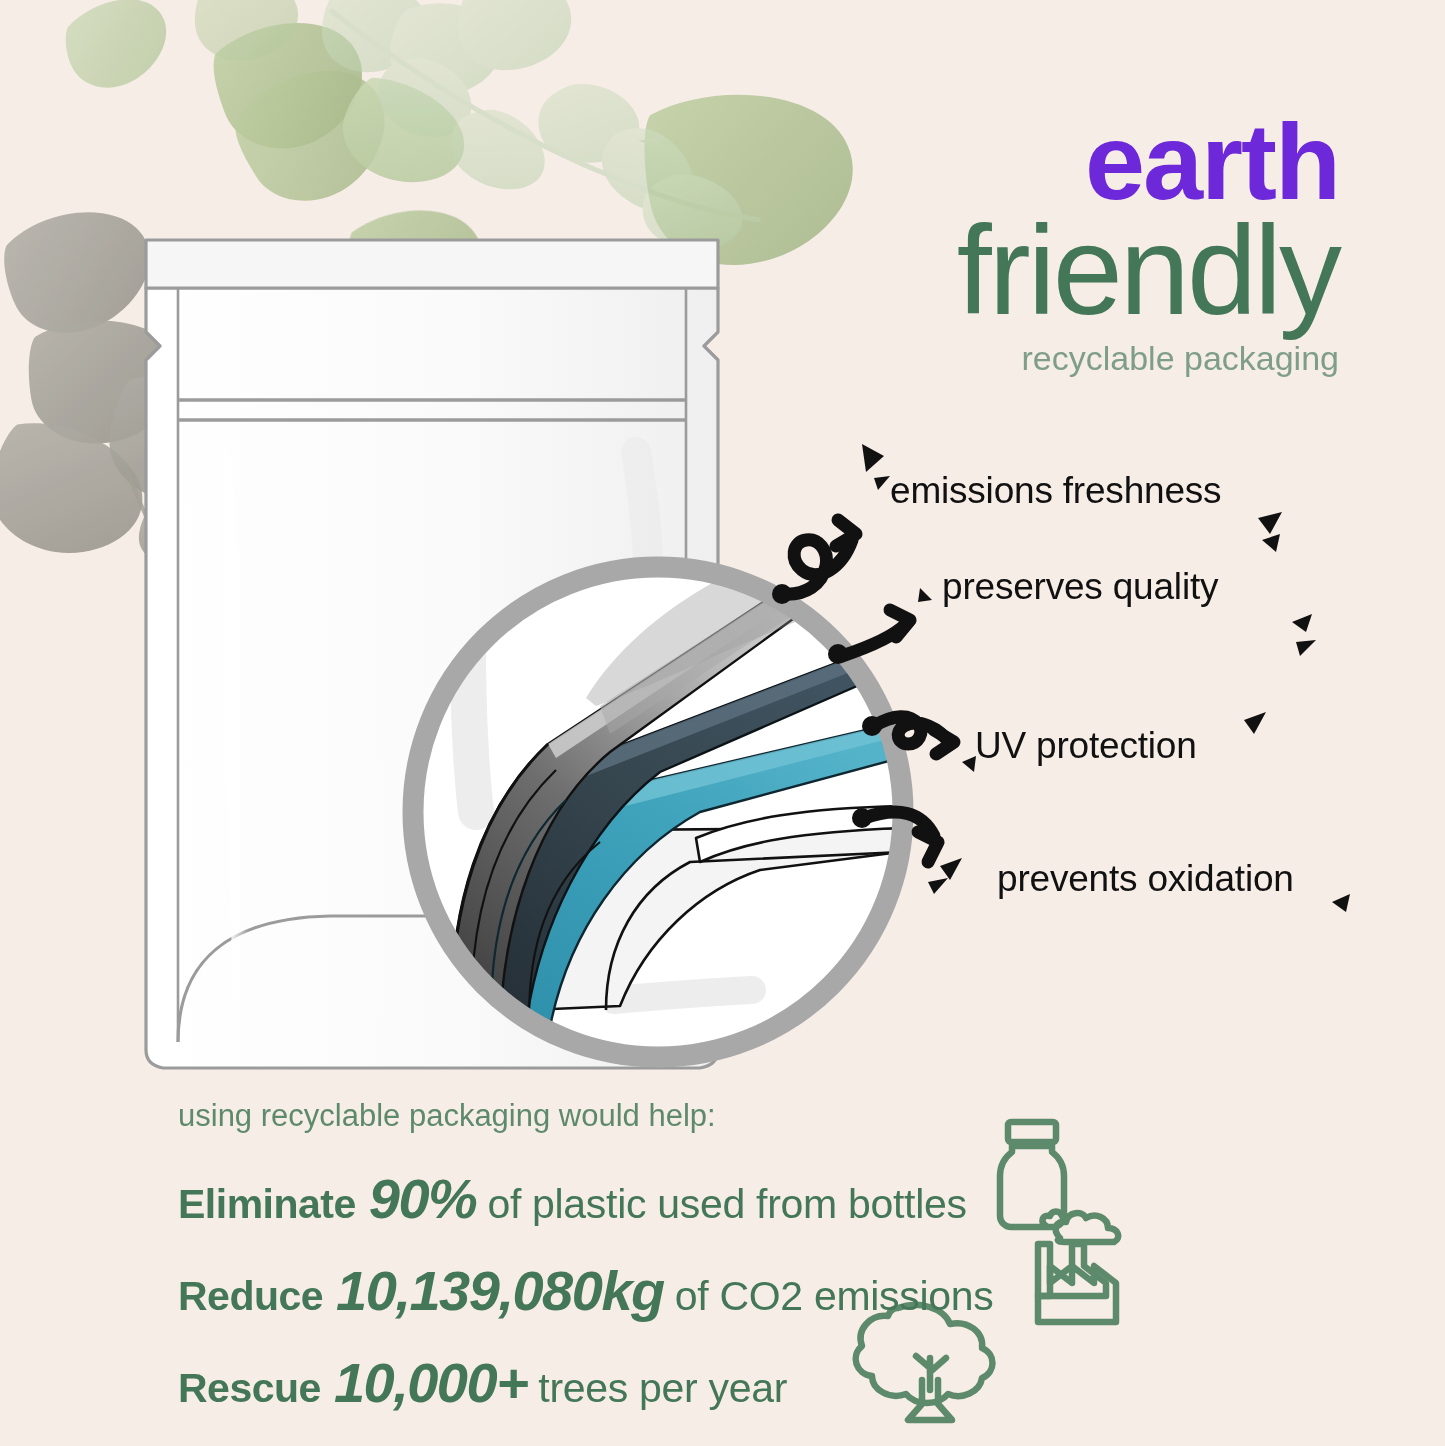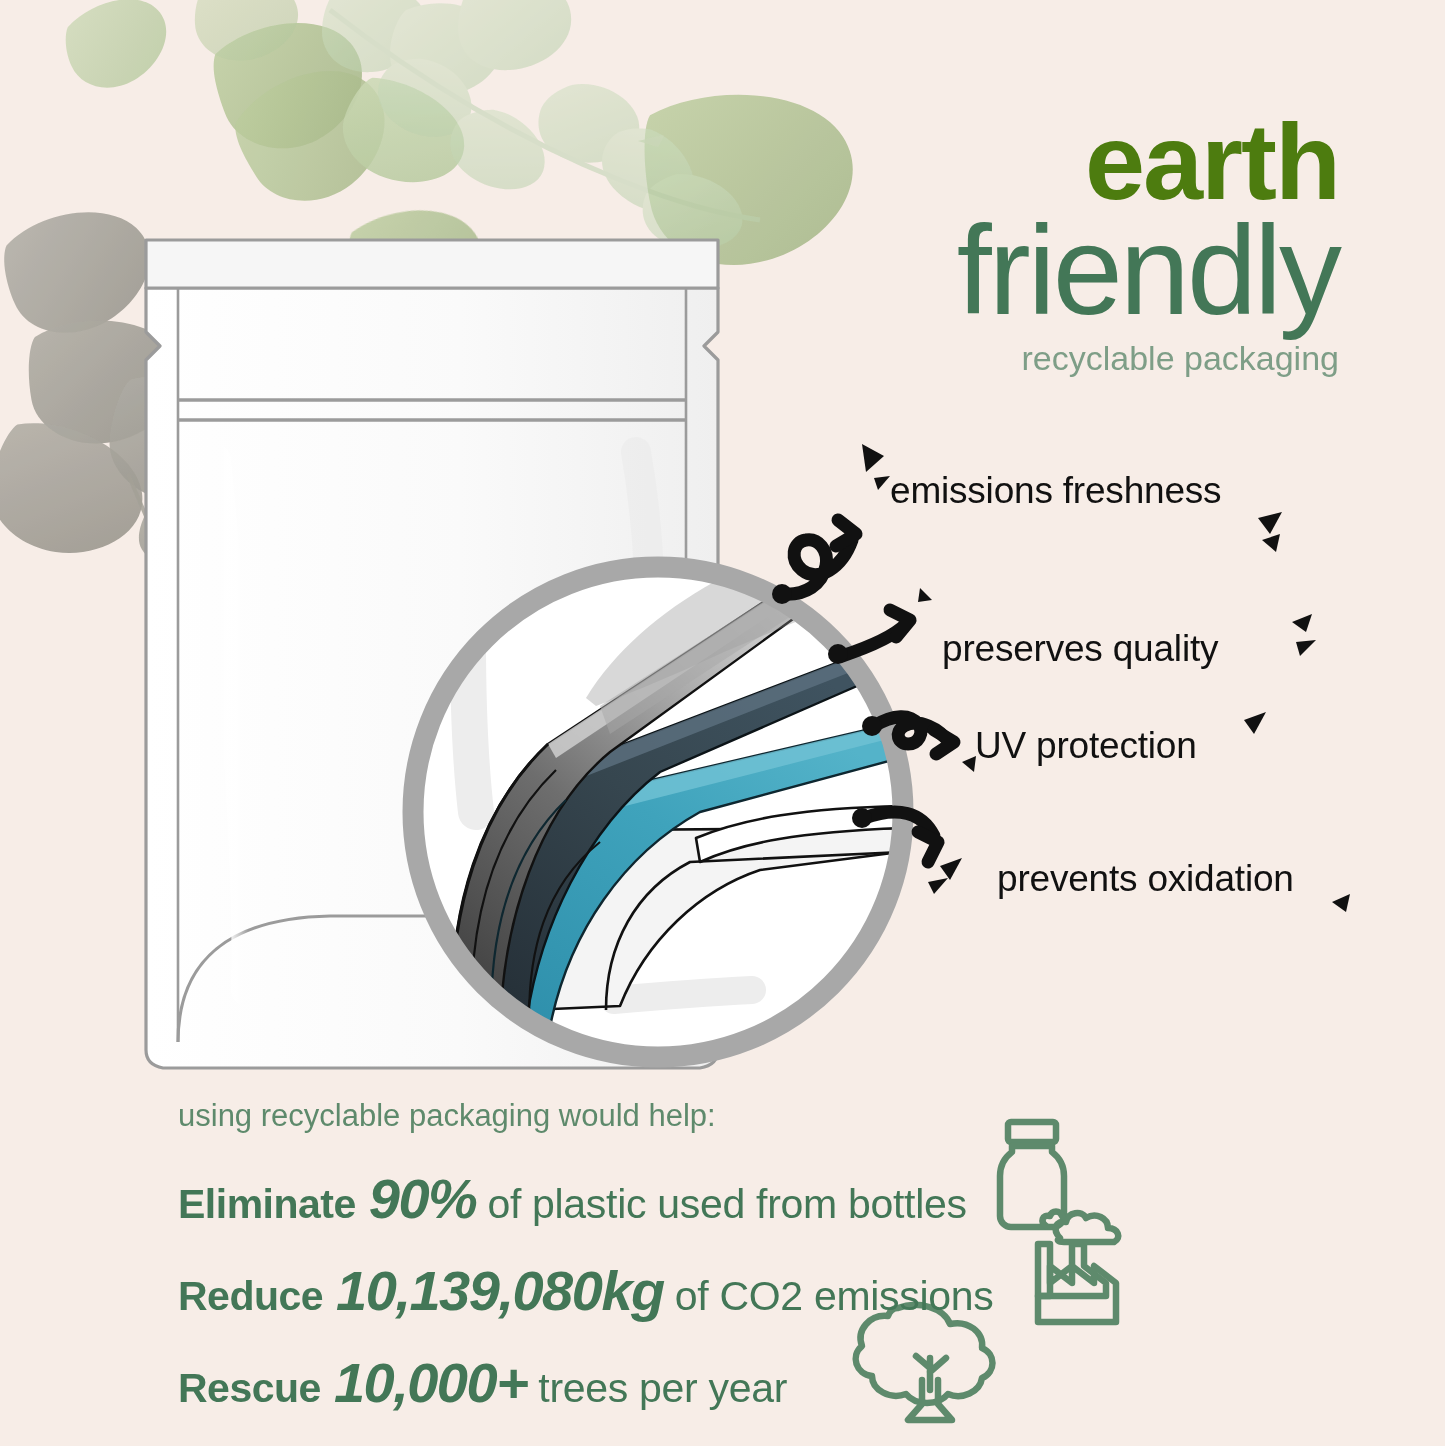--- a/index.html
+++ b/index.html
@@ -17,21 +17,21 @@
   }
   .layer { position:absolute; top:0; left:0; width:1445px; height:1446px; }
 
   
   #heading-block {
     position:absolute; right:106px; top:112px;
     text-align:right;
     width:640px;
   }
   #title-earth {
-    font-size:108px; font-weight:700; color:#4d7c0f;
+    font-size:108px; font-weight:700; color:#6d28d9;
     line-height:0.92; letter-spacing:-2px;
     display:block;
   }
   #title-friendly {
     font-size:126px; font-weight:400; color:#437757;
     line-height:0.92; letter-spacing:-3px;
     display:block; margin-top:2px;
   }
   #subtitle {
     font-size:34px; font-weight:400; color:#7E9E87;
@@ -39,21 +39,21 @@
   }
 
   
   .feature-label {
     position:absolute;
     font-size:37px; font-weight:400; color:#111;
     white-space:nowrap;
     letter-spacing:-0.2px;
   }
   #feat-0 { left:890px; top:470px; }
-  #feat-1 { left:942px; top:628px; }
+  #feat-1 { left:942px; top:566px; }
   #feat-2 { left:975px; top:725px; }
   #feat-3 { left:957px; top:858px;margin-left:40px; }
 
   
   #stats-block { position:absolute; left:178px; top:1098px; width:1100px; }
   #stats-intro {
     font-size:31px; color:#5E8A6C; font-weight:400;
     letter-spacing:0px; display:block;
   }
   .stat-row {

